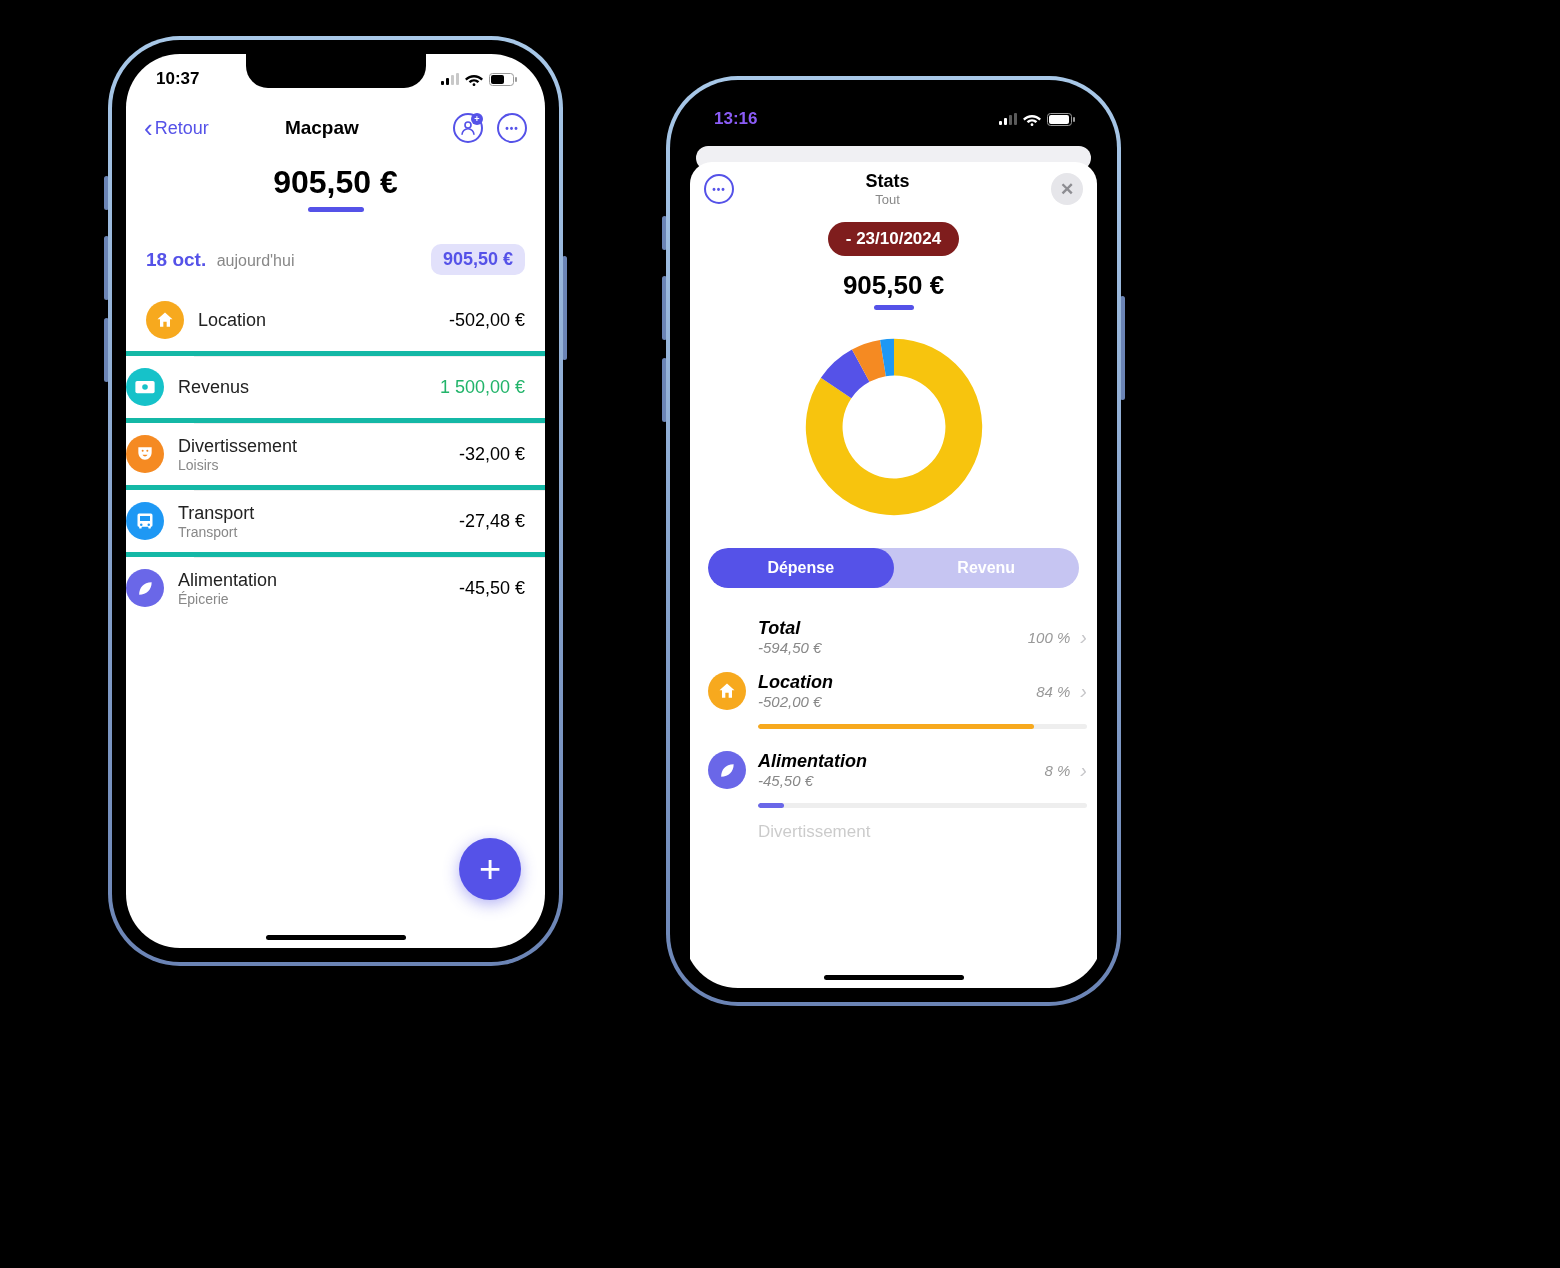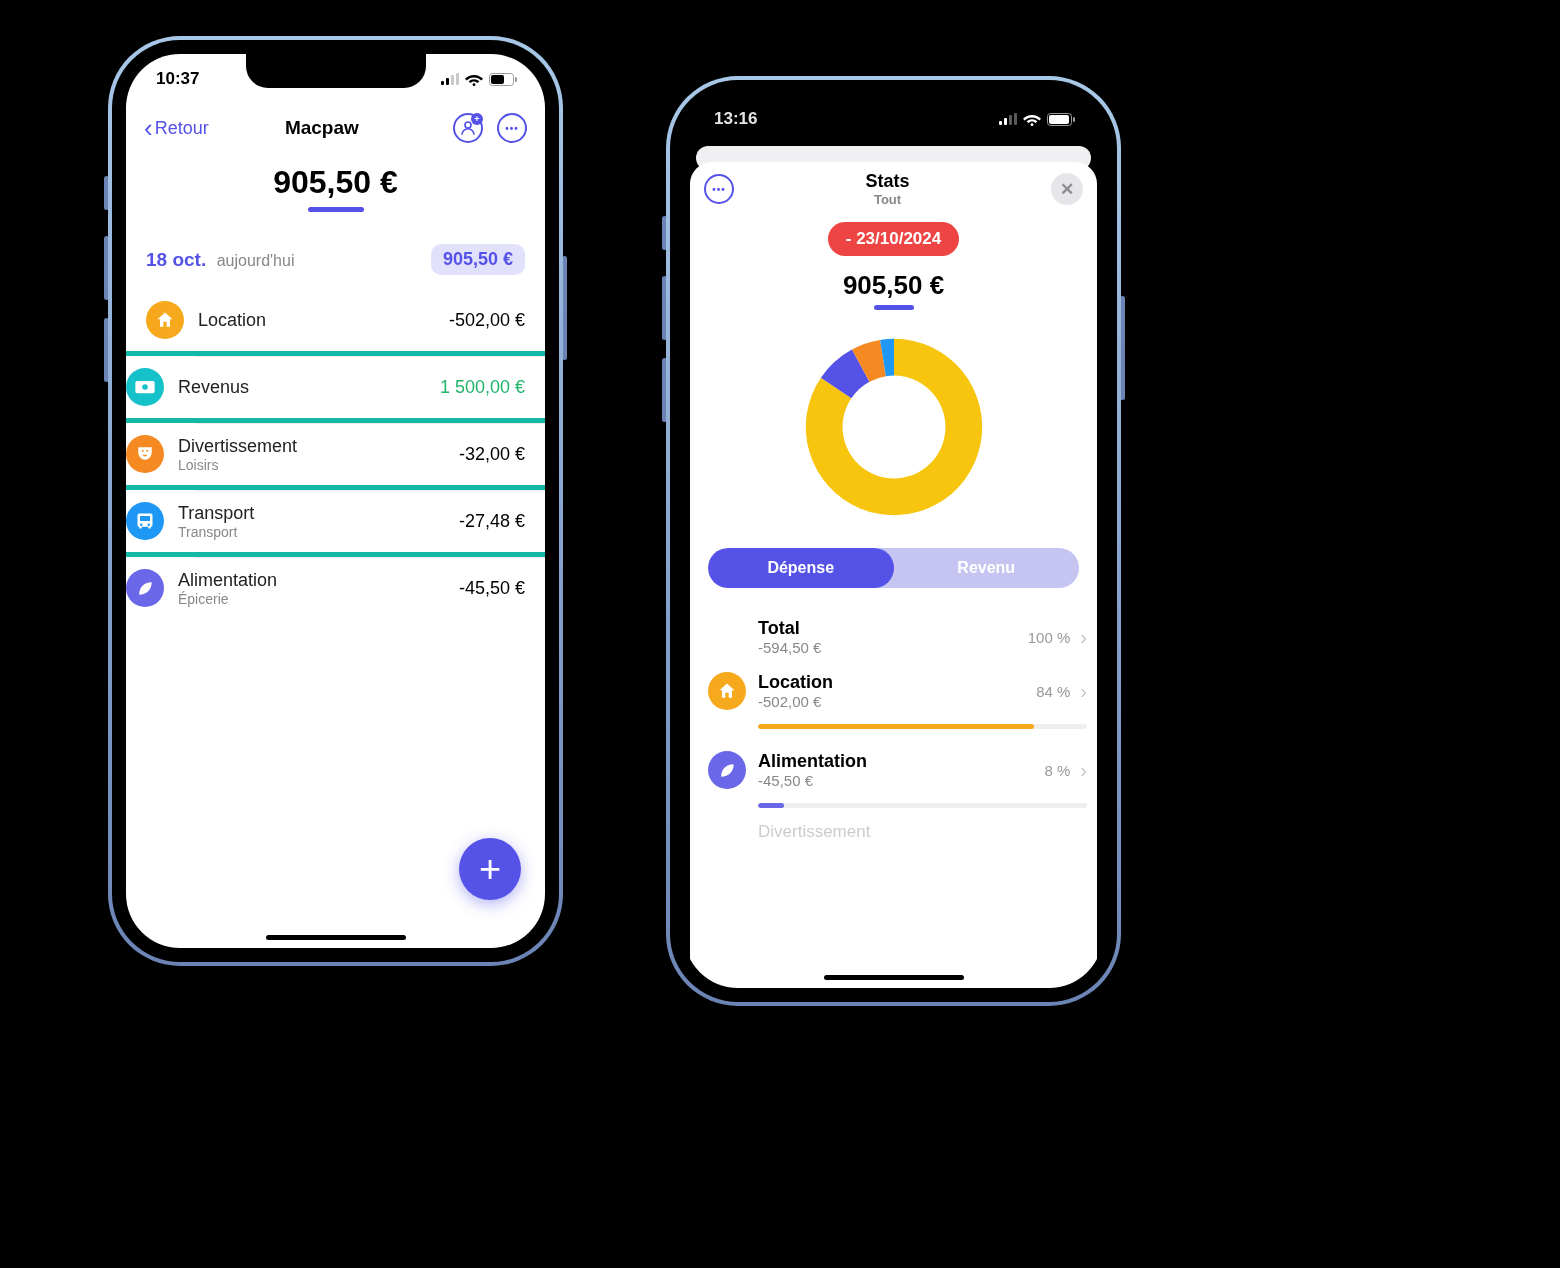--- a/index.html
+++ b/index.html
@@ -50,33 +50,33 @@
     .tx-amt{font-size:18px;font-weight:500;}
     .tx-amt.pos{color:#22b46a;}
     .fab{position:absolute;right:24px;bottom:48px;width:62px;height:62px;border-radius:50%;background:#5552e8;display:flex;align-items:center;justify-content:center;color:#fff;font-size:38px;font-weight:300;box-shadow:0 4px 16px rgba(85,82,232,0.45);cursor:pointer;}
     
     .r-layer{position:absolute;top:52px;left:12px;right:12px;height:24px;border-radius:16px;background:#f0f0f3;}
     .r-sheet{position:absolute;top:68px;left:6px;right:6px;bottom:0;background:#fff;border-top-left-radius:22px;border-top-right-radius:22px;}
     .r-nav{height:54px;display:flex;align-items:center;padding:0 14px;}
     .r-more{width:30px;height:30px;}
     .r-title-wrap{flex:1;text-align:center;margin-left:-10px;}
     .r-title{font-size:18px;font-weight:800;}
-    .r-sub{font-size:13px;color:#888;font-weight:700;}
+    .r-sub{font-size:13px;color:#888;font-weight:400;}
     .r-close{width:32px;height:32px;border-radius:50%;background:#e6e6ea;display:flex;align-items:center;justify-content:center;color:#8d8d92;font-size:17px;font-weight:800;cursor:pointer;}
-    .pill{display:inline-block;background:#ef4444;color:#fff;font-weight:800;font-size:17px;padding:7px 18px;border-radius:22px;margin:6px auto 0;}
+    .pill{display:inline-block;background:#7f1d1d;color:#fff;font-weight:800;font-size:17px;padding:7px 18px;border-radius:22px;margin:6px auto 0;}
     .pillwrap{text-align:center;}
     .r-balance{text-align:center;font-size:26px;font-weight:800;margin-top:14px;}
     .r-balance-line{width:40px;height:5px;background:#5552e8;border-radius:3px;margin:4px auto 0;}
     .donut-wrap{display:flex;justify-content:center;margin-top:12px;}
     .seg{padding:0 18px;margin-top:16px;}
     .seg-inner{display:flex;background:#c6c5f2;border-radius:22px;height:40px;overflow:hidden;}
     .seg-btn{flex:1;display:flex;align-items:center;justify-content:center;font-size:16px;font-weight:600;color:#fff;cursor:pointer;}
     .seg-btn.active{background:#5552e8;border-radius:22px;}
     .statlist{margin-top:22px;padding:0 10px 0 18px;}
-    .stat{display:flex;align-items:center;padding:8px 0;position:relative;cursor:pointer;}
+    .stat{display:flex;align-items:center;padding:8px 0;position:relative;cursor:pointer;font-style:italic;}
     .stat:not(:first-child)::before{content:"";position:absolute;left:48px;right:0;top:-10px;height:1px;background:transparent;}
     .stat-icon{width:38px;height:38px;border-radius:50%;margin-right:12px;flex-shrink:0;display:flex;align-items:center;justify-content:center;color:#fff;font-size:18px;}
     .stat-icon.none{visibility:hidden;}
     .stat-txt{flex:1;}
     .stat-title{font-size:18px;font-weight:600;}
     .stat-amt{font-size:15px;color:#888;font-weight:500;}
     .stat-pct{font-size:15px;color:#999;font-weight:500;margin-right:10px;}
     .stat-chev{color:#c6c6c9;font-size:20px;font-weight:400;}
     .pbar{height:5px;background:#eee;border-radius:3px;margin:6px 0 14px 50px;position:relative;overflow:hidden;}
     .pbar-fill{height:100%;border-radius:3px;}
@@ -224,21 +224,21 @@
     <div class="sbtn sil"></div>
       <div class="sbtn v1"></div>
       <div class="sbtn v2"></div>
       <div class="sbtn pw"></div>
     <div class="frame">
         <div class="bezel">
           <div class="screen" style="background:#000;">
       <div class="notch"></div>
       <div class="home-ind"></div>
 
-      <div class="statusbar" style="color:#e5e5e5">
+      <div class="statusbar" style="color:#8b5cf6">
         <span>13:16</span>
         <span class="sb-right">
           <svg width="18" height="12" viewBox="0 0 18 12">
                   <rect x="0" y="8" width="3" height="4" rx="1" fill="#fff"></rect>
                   <rect x="5" y="5" width="3" height="7" rx="1" fill="#fff"></rect>
                   <rect x="10" y="2" width="3" height="10" rx="1" fill="#5a5a5a"></rect>
                   <rect x="15" y="0" width="3" height="12" rx="1" fill="#5a5a5a"></rect>
                 </svg>
           <svg width="18" height="13" viewBox="0 0 18 13">
                   <path d="M9 2C5.5 2 2.4 3.4 0 5.7l1.7 1.7C3.6 5.5 6.2 4.4 9 4.4s5.4 1.1 7.3 3l1.7-1.7C15.6 3.4 12.5 2 9 2zm0 4.2c-2 0-3.9.8-5.3 2.2L5.4 10c1-.9 2.2-1.5 3.6-1.5s2.6.6 3.6 1.5l1.7-1.7C12.9 7 11 6.2 9 6.2zM9 10.3c-.8 0-1.4.6-1.4 1.4s.6 1.4 1.4 1.4 1.4-.6 1.4-1.4-.6-1.4-1.4-1.4z" fill="#fff"></path>

